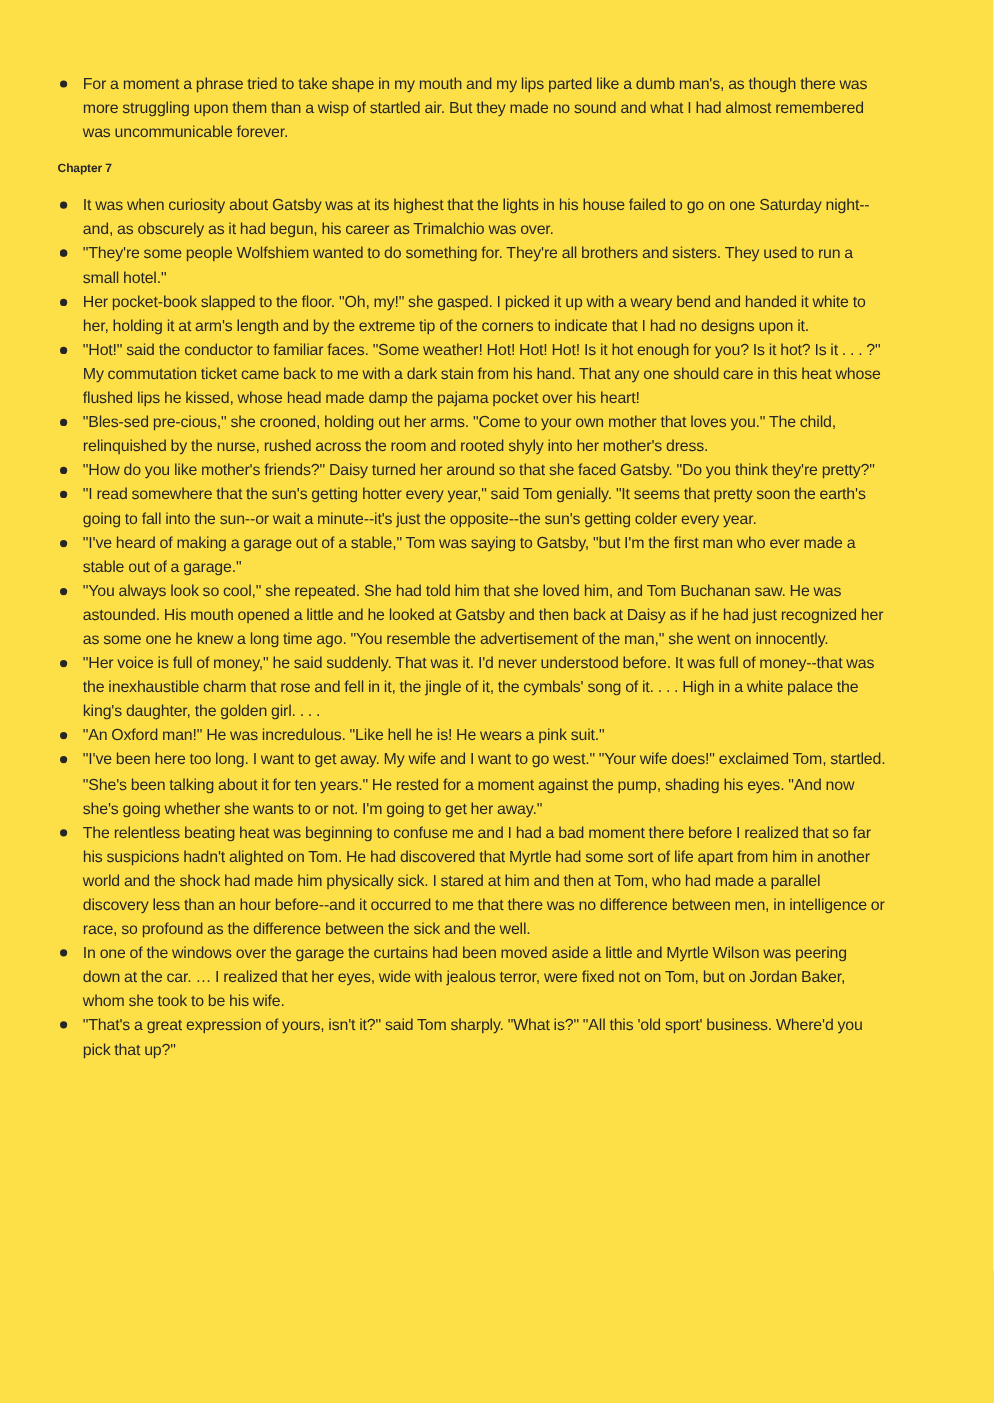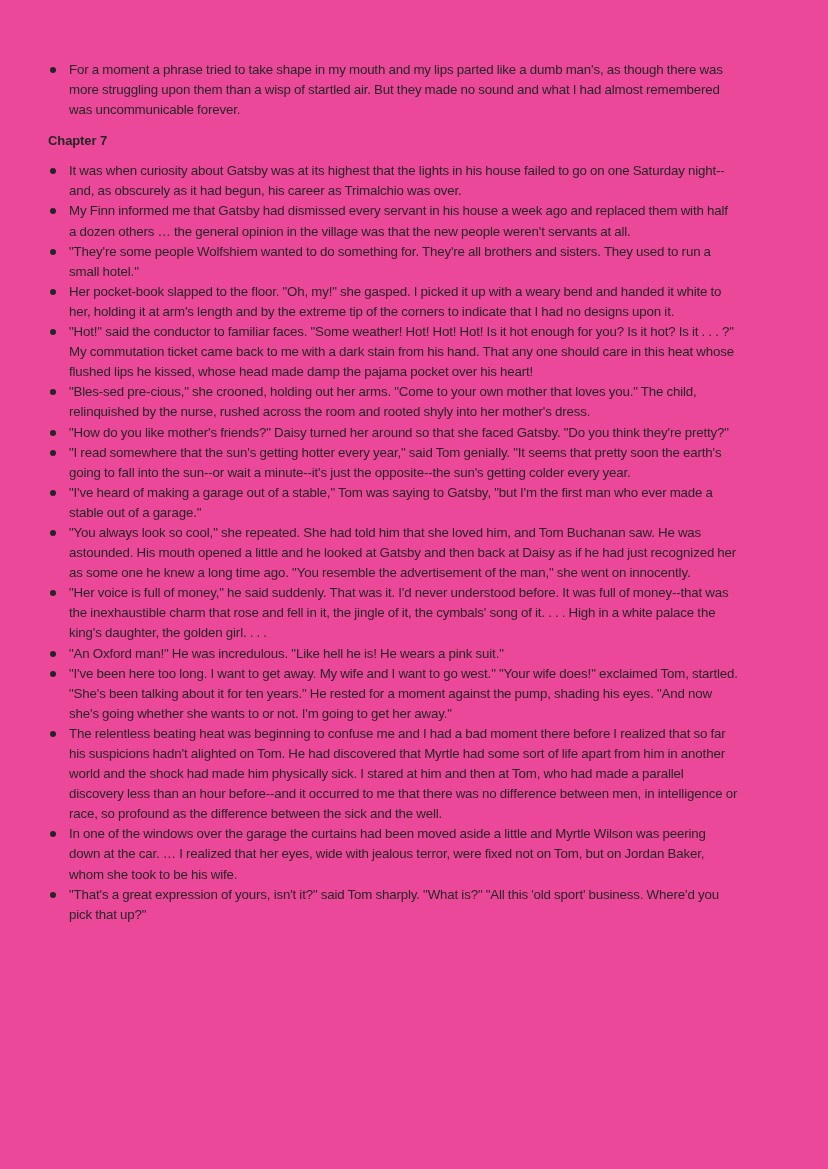--- a/index.html
+++ b/index.html
@@ -14,21 +14,21 @@
       overflow: hidden;
       font-family: "Liberation Sans", sans-serif;
       color: #262626;
     }
     .page {
       position: absolute;
       left: 0;
       top: 0;
       width: 828px;
       height: 1169px;
-      background: #ec4899;
+      background: #fde047;
     }
     .content {
       position: absolute;
       left: 48px;
       top: 60px;
       width: 690px;
     }
     ul.quotes {
       list-style: none;
       margin: 0;
@@ -46,21 +46,21 @@
       position: absolute;
       left: 2px;
       top: 7px;
       width: 6px;
       height: 6px;
       border-radius: 50%;
       background: #262626;
     }
     .chapter-heading {
       font-weight: bold;
-      font-size: 13px;
+      font-size: 10px;
       line-height: 20px;
       margin: 11px 0 10px 0;
       letter-spacing: -0.1px;
     }
   </style>
 </head>
 <body>
 
 <div class="page">
   <div class="content">
@@ -69,21 +69,21 @@
       <li>
         <span class="bullet"></span>
         <span>For a moment a phrase tried to take shape in my mouth and my lips parted like a dumb man's, as though there was more struggling upon them than a wisp of startled air. But they made no sound and what I had almost remembered was uncommunicable forever.</span>
       </li>
     </ul>
 
     <div class="chapter-heading">Chapter 7</div>
 
     <ul class="quotes" id="chapter-quotes">
       <li><span class="bullet"></span><span>It was when curiosity about Gatsby was at its highest that the lights in his house failed to go on one Saturday night--and, as obscurely as it had begun, his career as Trimalchio was over.</span></li>
-      <li><span class="bullet"></span><span>My Finn informed me that Gatsby had dismissed every servant in his house a week ago and replaced them with half a dozen others … the general opinion in the village was that the new people weren't servants at all.</span></li>
+      <li><span class="bullet"></span></li>
       <li><span class="bullet"></span><span>"They're some people Wolfshiem wanted to do something for. They're all brothers and sisters. They used to run a small hotel."</span></li>
       <li><span class="bullet"></span><span>Her pocket-book slapped to the floor. "Oh, my!" she gasped. I picked it up with a weary bend and handed it white to her, holding it at arm's length and by the extreme tip of the corners to indicate that I had no designs upon it.</span></li>
       <li><span class="bullet"></span><span>"Hot!" said the conductor to familiar faces. "Some weather! Hot! Hot! Hot! Is it hot enough for you? Is it hot? Is it . . . ?" My commutation ticket came back to me with a dark stain from his hand. That any one should care in this heat whose flushed lips he kissed, whose head made damp the pajama pocket over his heart!</span></li>
       <li><span class="bullet"></span><span>"Bles-sed pre-cious," she crooned, holding out her arms. "Come to your own mother that loves you." The child, relinquished by the nurse, rushed across the room and rooted shyly into her mother's dress.</span></li>
       <li><span class="bullet"></span><span>"How do you like mother's friends?" Daisy turned her around so that she faced Gatsby. "Do you think they're pretty?"</span></li>
       <li><span class="bullet"></span><span>"I read somewhere that the sun's getting hotter every year," said Tom genially. "It seems that pretty soon the earth's going to fall into the sun--or wait a minute--it's just the opposite--the sun's getting colder every year.</span></li>
       <li><span class="bullet"></span><span>"I've heard of making a garage out of a stable," Tom was saying to Gatsby, "but I'm the first man who ever made a stable out of a garage."</span></li>
       <li><span class="bullet"></span><span>"You always look so cool," she repeated. She had told him that she loved him, and Tom Buchanan saw. He was astounded. His mouth opened a little and he looked at Gatsby and then back at Daisy as if he had just recognized her as some one he knew a long time ago. "You resemble the advertisement of the man," she went on innocently.</span></li>
       <li><span class="bullet"></span><span>"Her voice is full of money," he said suddenly. That was it. I'd never understood before. It was full of money--that was the inexhaustible charm that rose and fell in it, the jingle of it, the cymbals' song of it. . . . High in a white palace the king's daughter, the golden girl. . . .</span></li>
       <li><span class="bullet"></span><span>"An Oxford man!" He was incredulous. "Like hell he is! He wears a pink suit."</span></li>

